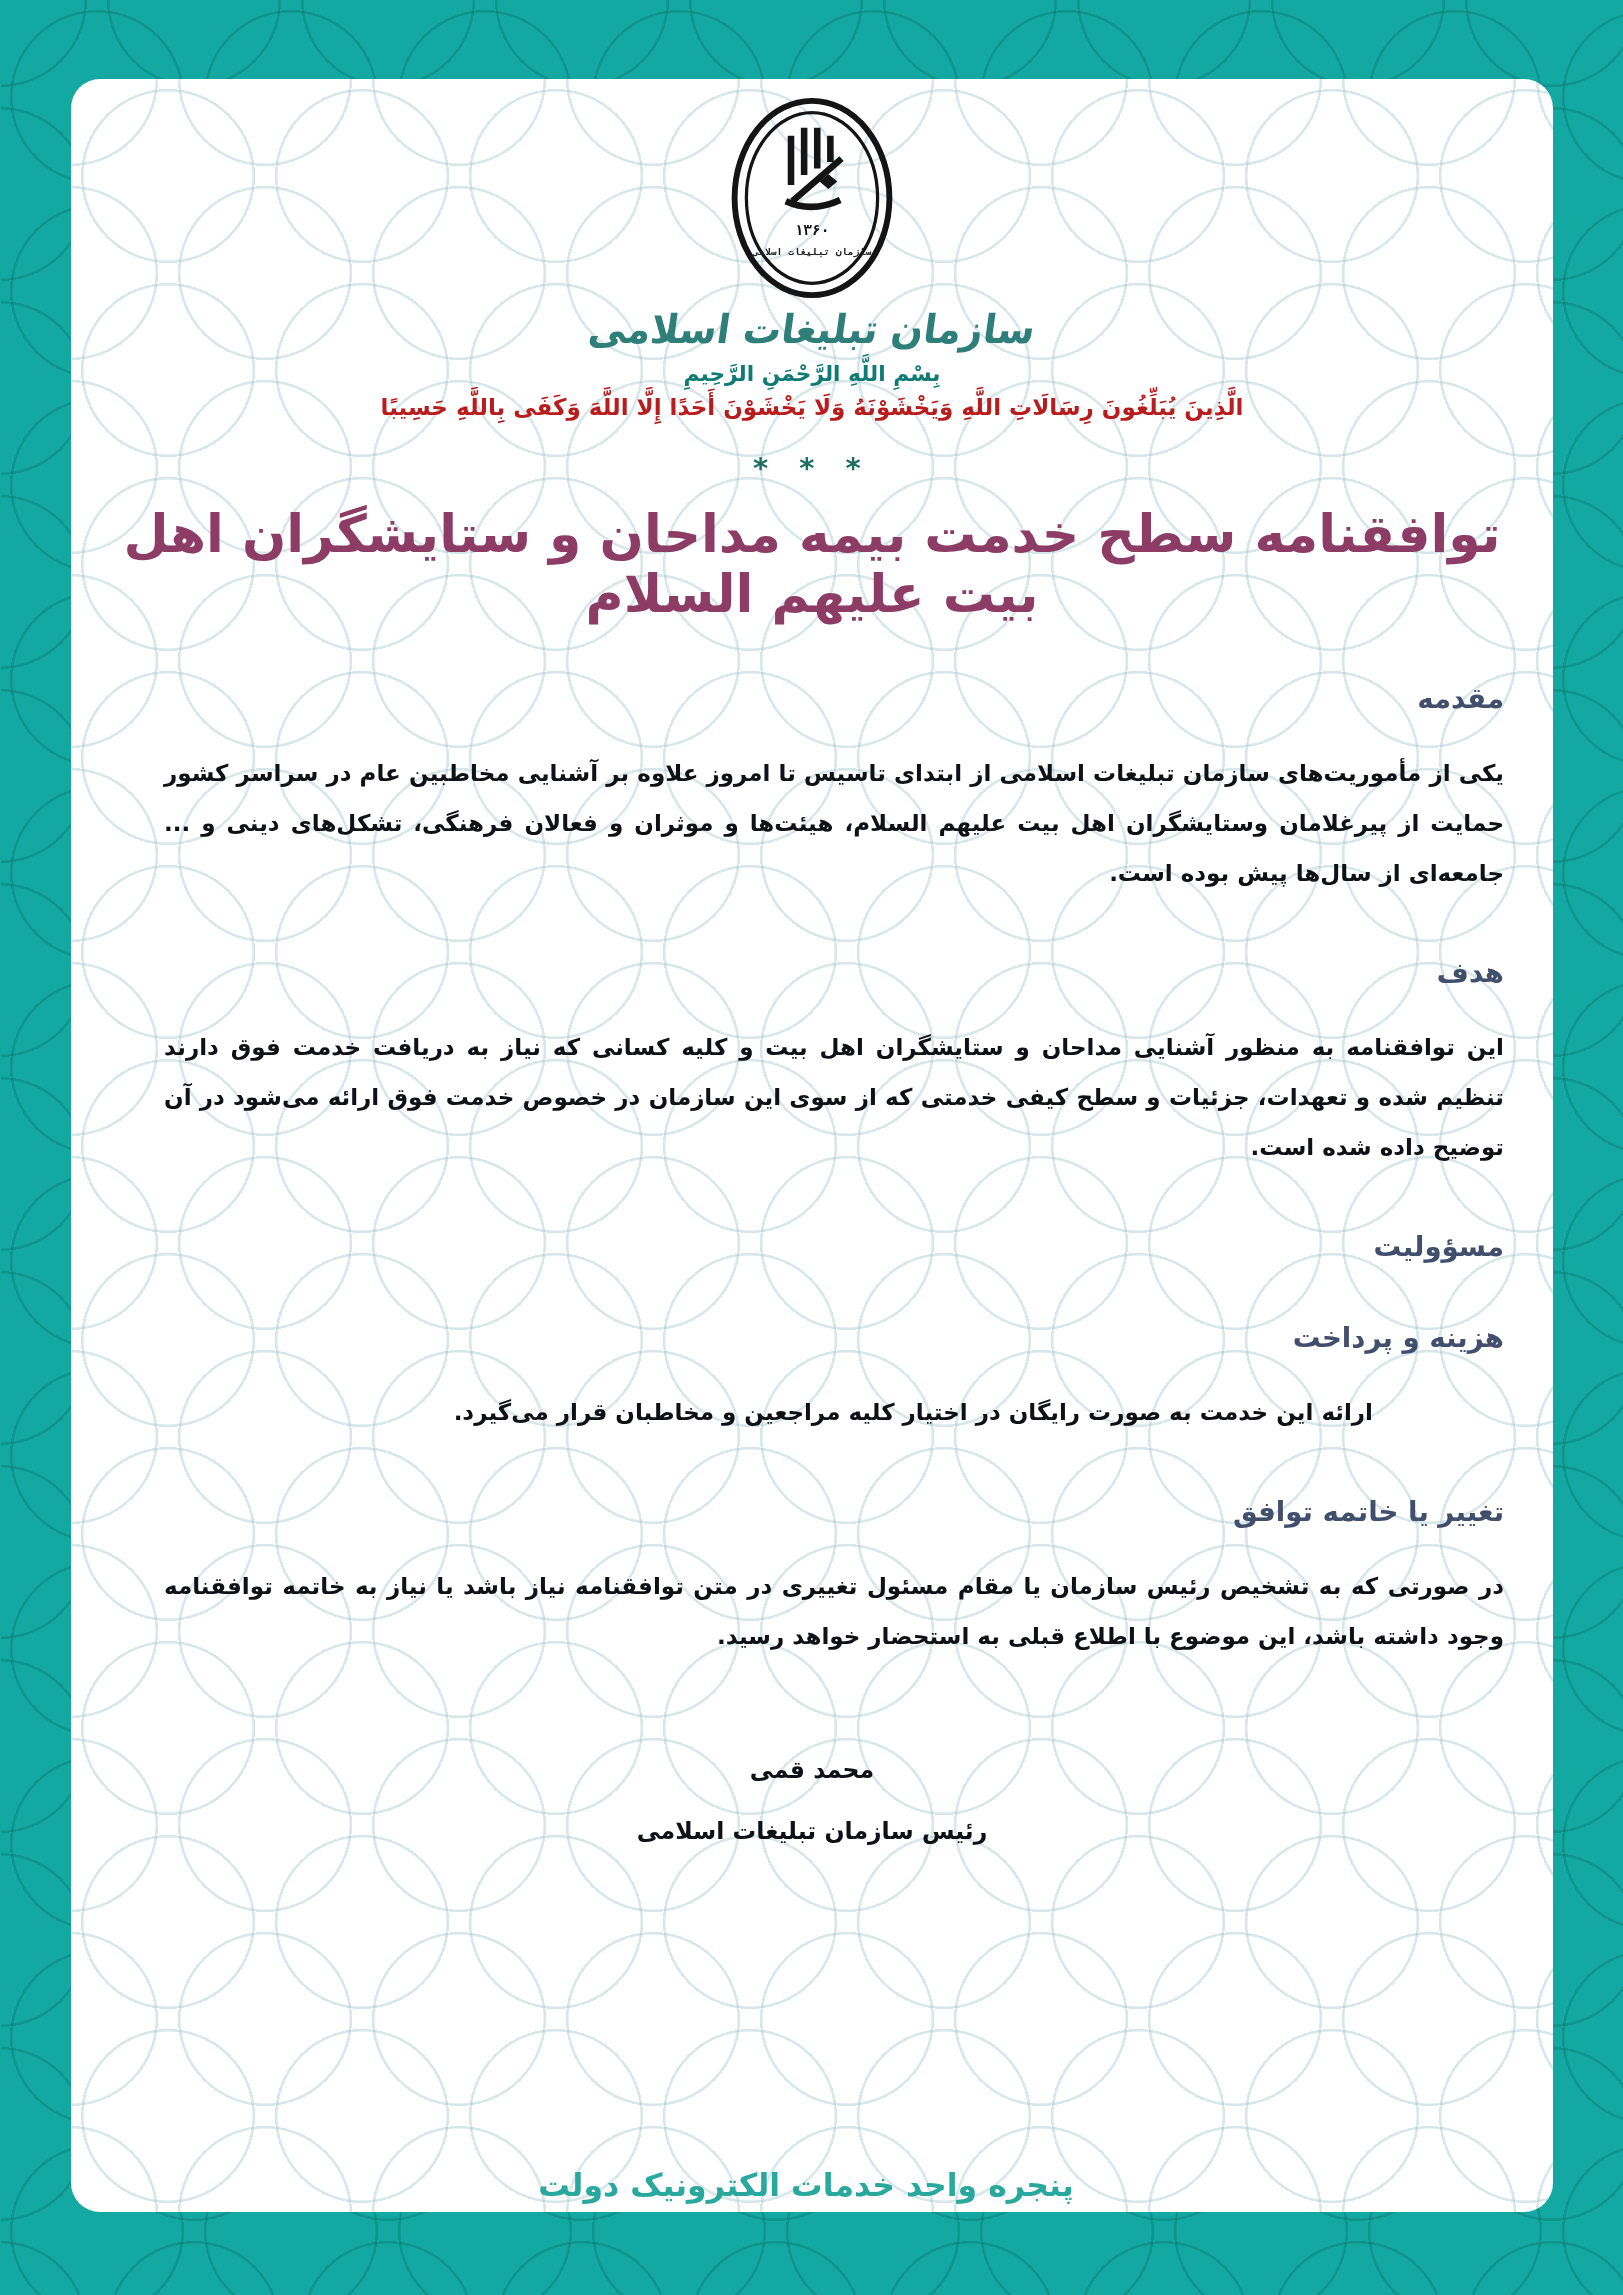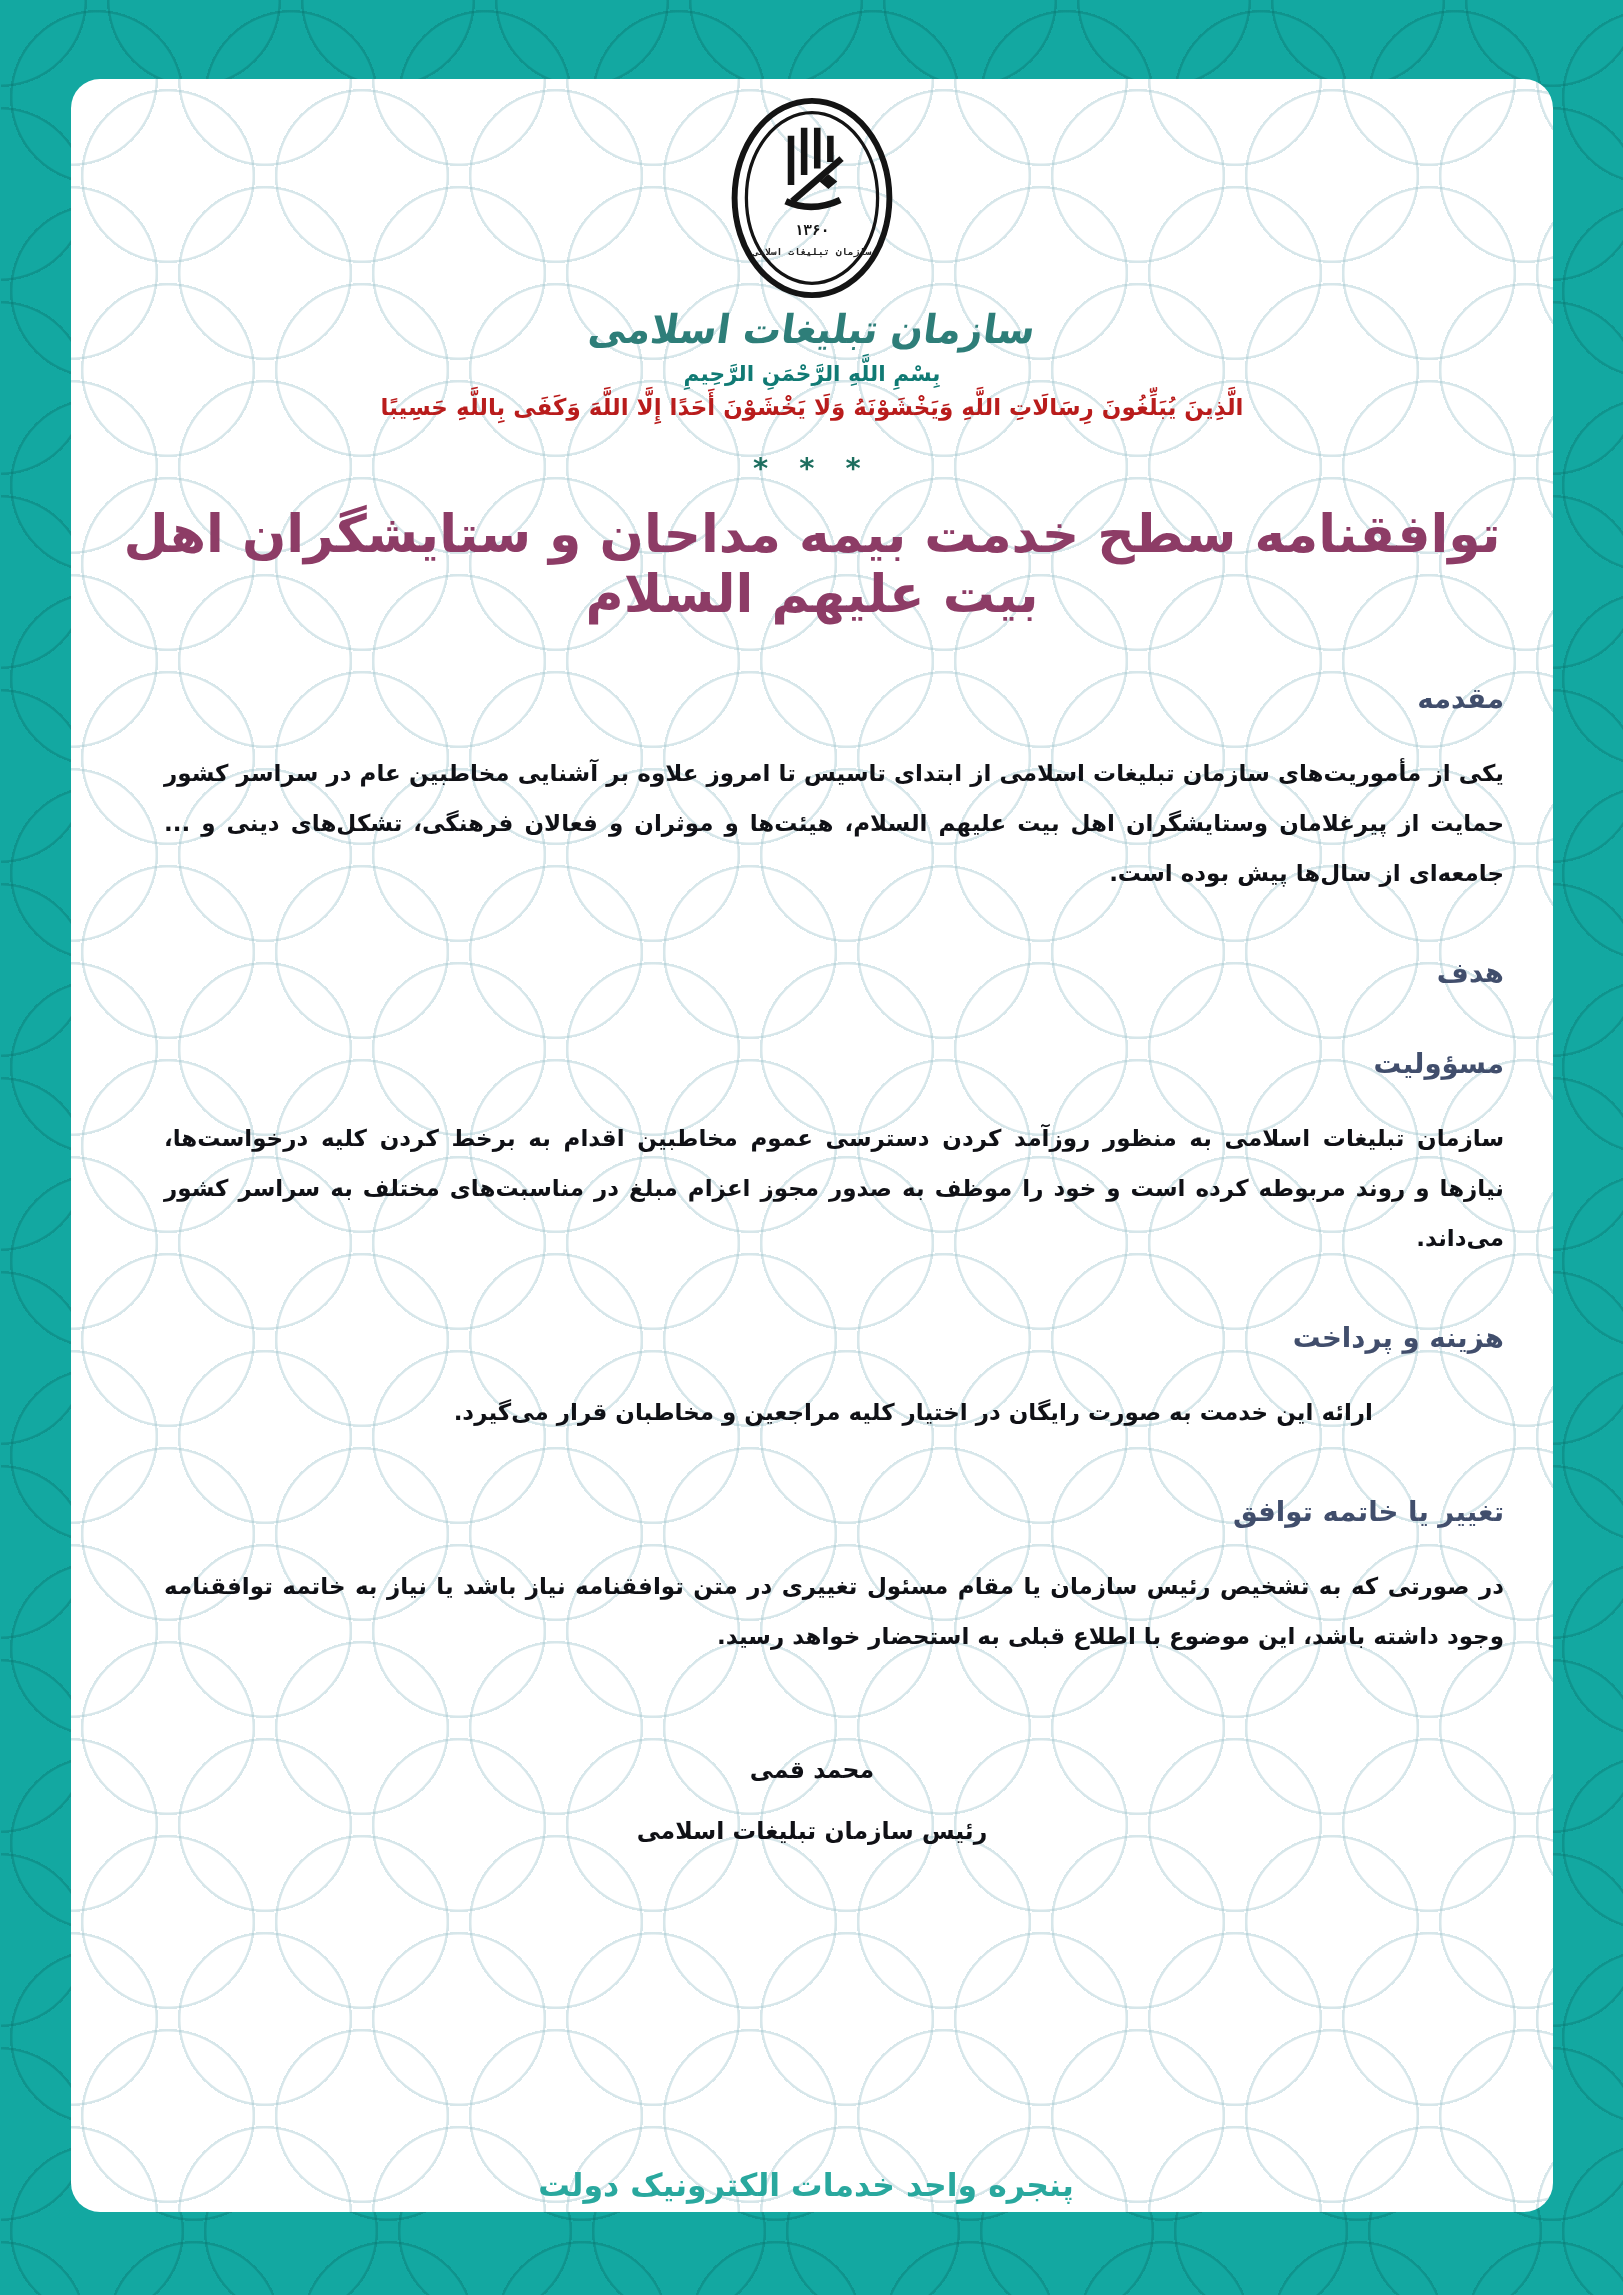--- a/index.html
+++ b/index.html
@@ -134,25 +134,25 @@
 
     <div class="sections">
 
       <div>
         <h2 class="section-heading">مقدمه</h2>
         <p class="section-body">یکی از مأموریت‌های سازمان تبلیغات اسلامی از ابتدای تاسیس تا امروز علاوه بر آشنایی مخاطبین عام در سراسر کشور حمایت از پیرغلامان وستایشگران اهل بیت علیهم السلام، هیئت‌ها و موثران و فعالان فرهنگی، تشکل‌های دینی و ... جامعه‌ای از سال‌ها پیش بوده است.</p>
       </div>
 
       <div>
         <h2 class="section-heading">هدف</h2>
+        <p class="section-body">این توافقنامه به منظور آشنایی مداحان و ستایشگران اهل بیت و کلیه کسانی که نیاز به دریافت خدمت فوق دارند تنظیم شده و تعهدات، جزئیات و سطح کیفی خدمتی که از سوی این سازمان در خصوص خدمت فوق ارائه می‌شود در آن توضیح داده شده است.</p>
       </div>
 
       <div>
         <h2 class="section-heading">مسؤولیت</h2>
-        <p class="section-body">سازمان تبلیغات اسلامی به منظور روزآمد کردن دسترسی عموم مخاطبین اقدام به برخط کردن کلیه درخواست‌ها، نیازها و روند مربوطه کرده است و خود را موظف به صدور مجوز اعزام مبلغ در مناسبت‌های مختلف به سراسر کشور می‌داند.</p>
       </div>
 
       <div>
         <h2 class="section-heading">هزینه و پرداخت</h2>
         <p class="section-body indent-lg">ارائه این خدمت به صورت رایگان در اختیار کلیه مراجعین و مخاطبان قرار می‌گیرد.</p>
       </div>
 
 
       <div>
         <h2 class="section-heading">تغییر یا خاتمه توافق</h2>

